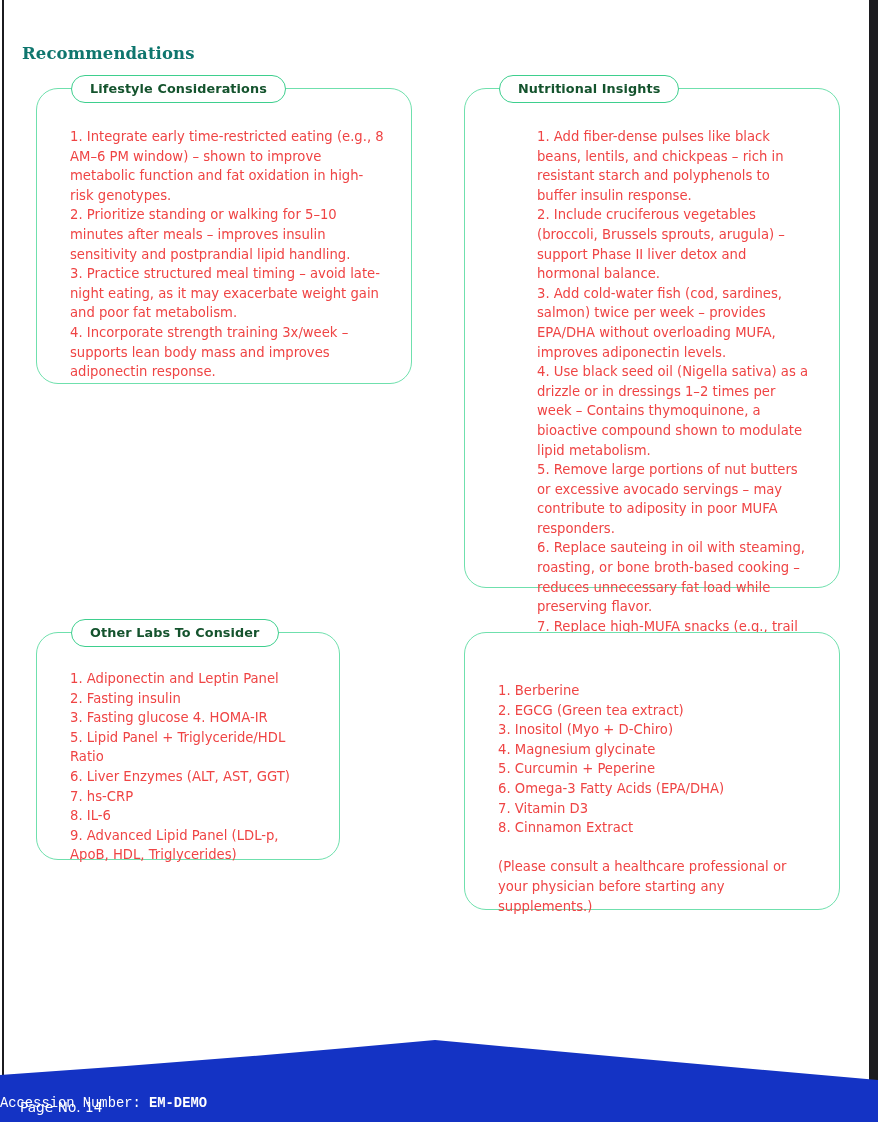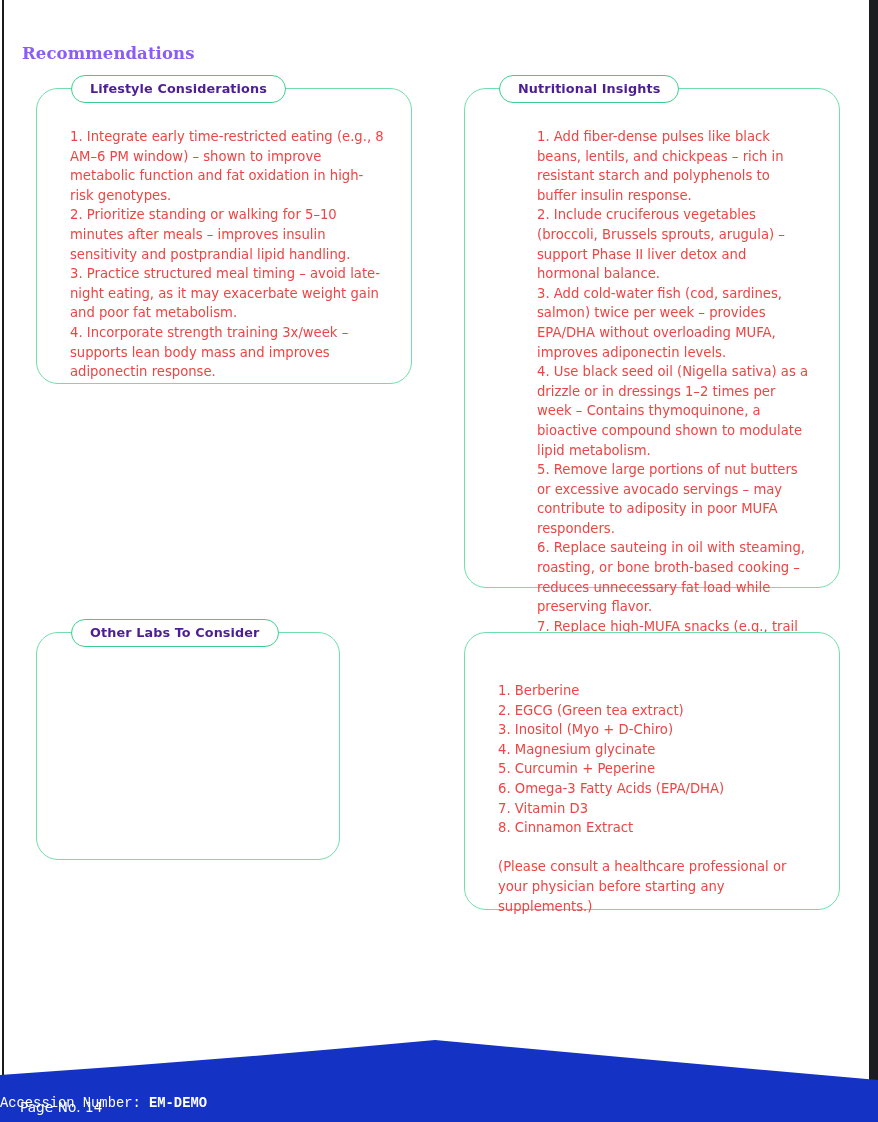--- a/index.html
+++ b/index.html
@@ -37,21 +37,21 @@
   }
 
   
   .section-title {
     position: absolute;
     left: 22px;
     top: 44px;
     font-family: "DejaVu Serif", "Liberation Serif", serif;
     font-weight: bold;
     font-size: 16.5px;
-    color: #8b5cf6;
+    color: #0f766e;
     letter-spacing: 0.1px;
   }
 
   
   .card {
     position: absolute;
     box-sizing: border-box;
     border: 1.3px solid #6fe0ad;
     border-radius: 22px;
     background: #ffffff;
@@ -61,21 +61,21 @@
     top: -14px;
     left: 34px;
     box-sizing: border-box;
     padding: 5px 18px 6px 18px;
     border: 1.5px solid #3ecf8e;
     border-radius: 16px;
     background: #ffffff;
     font-family: "DejaVu Sans", sans-serif;
     font-weight: bold;
     font-size: 12.8px;
-    color: #4c1d95;
+    color: #14532d;
     white-space: nowrap;
     letter-spacing: 0.1px;
   }
   .card-body {
     position: absolute;
     left: 33px;
     right: 26px;
     top: 38px;
     font-family: "DejaVu Sans", sans-serif;
     font-size: 13.2px;
@@ -152,20 +152,28 @@
 2. Include cruciferous vegetables (broccoli, Brussels sprouts, arugula) – support Phase II liver detox and hormonal balance.
 3. Add cold-water fish (cod, sardines, salmon) twice per week – provides EPA/DHA without overloading MUFA, improves adiponectin levels.
 4. Use black seed oil (Nigella sativa) as a drizzle or in dressings 1–2 times per week – Contains thymoquinone, a bioactive compound shown to modulate lipid metabolism.
 5. Remove large portions of nut butters or excessive avocado servings – may contribute to adiposity in poor MUFA responders.
 6. Replace sauteing in oil with steaming, roasting, or bone broth-based cooking – reduces unnecessary fat load while preserving flavor.
 7. Replace high-MUFA snacks (e.g., trail mix with excessive almonds) with air-popped popcorn or roasted edamame – fiber-rich and lower in fat.</div>
   </div>
 
   <div class="card" id="card-labs">
     <div class="card-title">Other Labs To Consider</div>
+    <div class="card-body">1. Adiponectin and Leptin Panel
+2. Fasting insulin
+3. Fasting glucose 4. HOMA-IR
+5. Lipid Panel + Triglyceride/HDL Ratio
+6. Liver Enzymes (ALT, AST, GGT)
+7. hs-CRP
+8. IL-6
+9. Advanced Lipid Panel (LDL-p, ApoB, HDL, Triglycerides)</div>
   </div>
 
   <div class="card" id="card-supplements">
     <div class="card-body">1. Berberine
 2. EGCG (Green tea extract)
 3. Inositol (Myo + D-Chiro)
 4. Magnesium glycinate
 5. Curcumin + Peperine
 6. Omega-3 Fatty Acids (EPA/DHA)
 7. Vitamin D3

